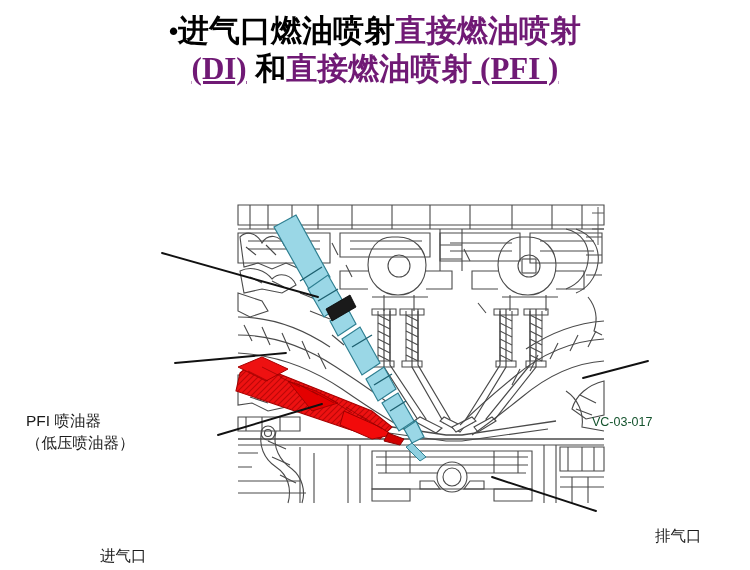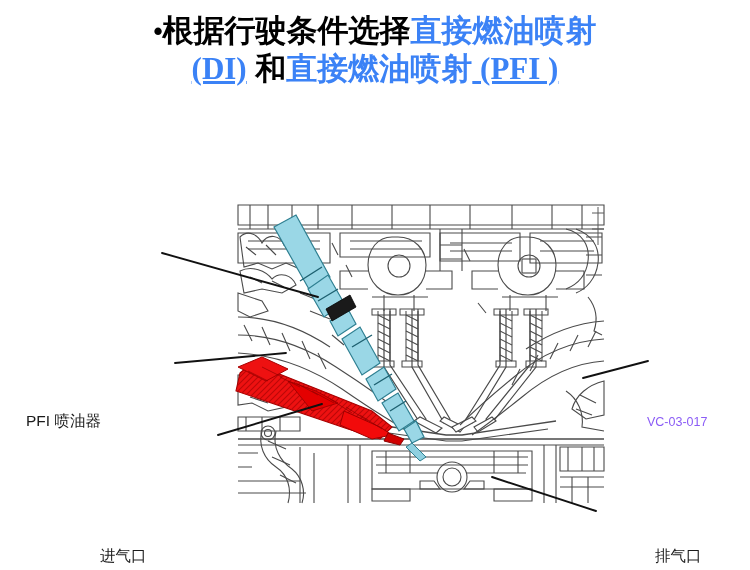--- a/index.html
+++ b/index.html
@@ -28,21 +28,21 @@
     display: block;
     font-size: 31px;
     font-weight: 700;
     white-space: nowrap;
     letter-spacing: 0px;
   }
   .title-line.line2 {
     font-size: 31px;
   }
   .tx-black { color: #000000; }
-  .tx-red   { color: #3b82f6; }
+  .tx-red   { color: #701a75; }
   .bullet-dot {
     font-size: 26px;
     vertical-align: 1px;
   }
   .latin {
     font-family: "Liberation Serif", serif;
     font-weight: 700;
     text-decoration: underline;
   }
 
@@ -67,33 +67,33 @@
     color: #1b1b1b;
     font-size: 15.5px;
     line-height: 1.45;
     white-space: nowrap;
   }
   .callout .l1 { display: block; }
   .callout .l2 { display: block; }
 
   #callout-pfi    { left: 26px;  top: 225px; }
   #callout-intake { left: 100px; top: 360px; }
-  #callout-exhaust{ left: 655px; top: 360px; }
+  #callout-exhaust{ left: 655px; top: 340px; }
   #figure-code {
-    left: 647px; top: 228px;
+    left: 592px; top: 228px;
     font-size: 12.5px;
-    color: #8b5cf6;
+    color: #14532d;
     font-family: "Liberation Sans", sans-serif;
   }
 </style>
 </head>
 <body>
 
 <div id="title-block">
-  <span class="title-line line1"><span class="tx-black bullet-dot">•</span><span class="tx-black">根据行驶条件选择</span><span class="tx-red">直接燃油喷射</span></span>
+  <span class="title-line line1"><span class="tx-black bullet-dot">•</span><span class="tx-black">进气口燃油喷射</span><span class="tx-red">直接燃油喷射</span></span>
   <span class="title-line line2"><span class="tx-red latin">(DI)</span><span class="tx-black"> 和</span><span class="tx-red">直接燃油喷射</span><span class="tx-red latin"> (PFI )</span></span>
 </div>
 
 <div id="figure-area">
 
   <svg id="figure-svg" width="750" height="385" viewBox="0 0 750 385">
 
     <defs>
       <clipPath id="drawingClip">
         <rect x="232" y="12" width="376" height="310"></rect>
@@ -299,20 +299,21 @@
       <line x1="162" y1="68" x2="318" y2="112"></line>
       <line x1="175" y1="178" x2="286" y2="168"></line>
       <line x1="218" y1="250" x2="322" y2="219"></line>
       <line x1="648" y1="176" x2="583" y2="193"></line>
       <line x1="492" y1="292" x2="596" y2="326"></line>
     </g>
   </svg>
 
   <div class="callout" id="callout-pfi">
     <span class="l1">PFI 喷油器</span>
+    <span class="l2">（低压喷油器）</span>
   </div>
 
   <div class="callout" id="callout-intake">
     <span class="l1">进气口</span>
   </div>
 
   <div class="callout" id="callout-exhaust">
     <span class="l1">排气口</span>
   </div>
 

